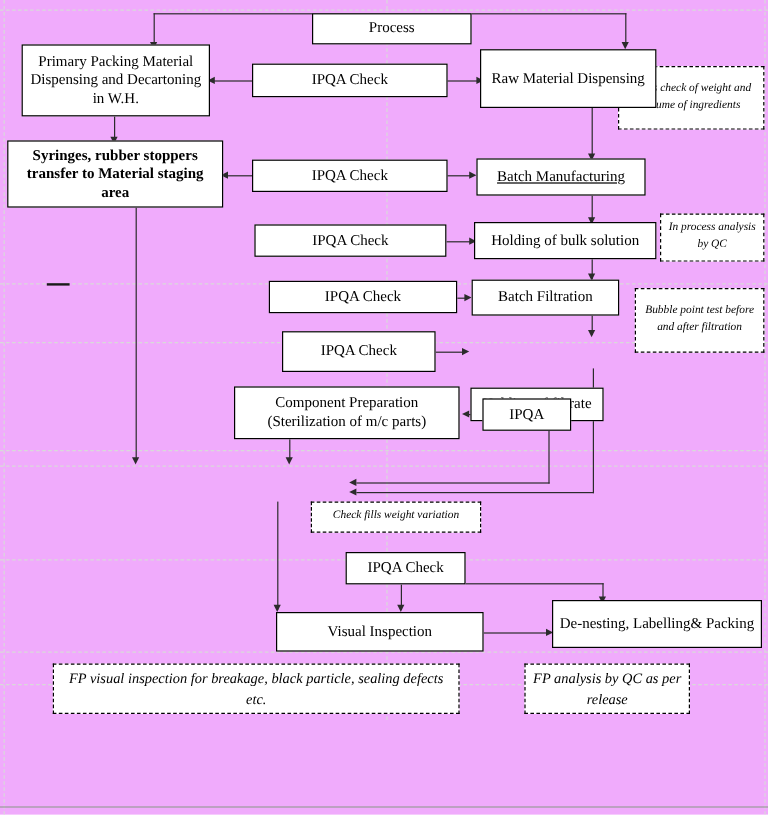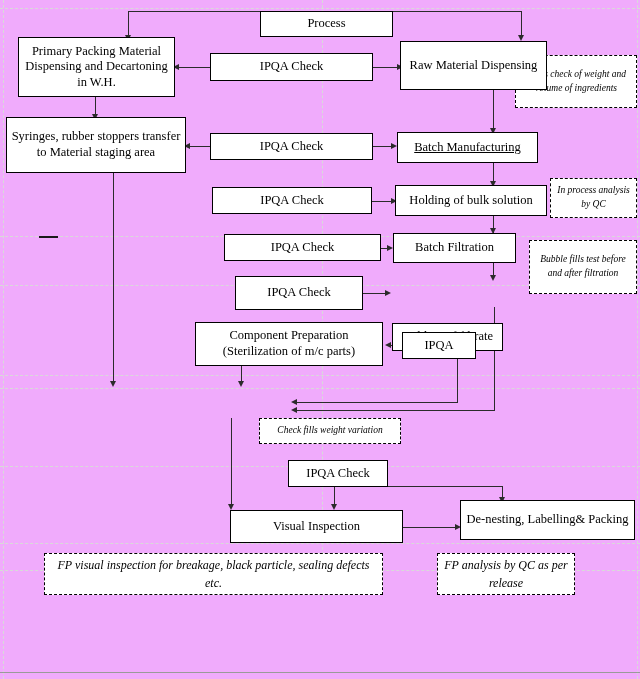--- a/index.html
+++ b/index.html
@@ -167,21 +167,21 @@
   </div>
 
   <div class="node" style="left:400px;top:41px;width:147px;height:49px;">
     <span>Raw Material Dispensing</span>
   </div>
 
   <div class="note" style="left:515px;top:55px;width:122px;height:53px;">
     <span>Cross check of weight and volume of ingredients</span>
   </div>
 
-  <div class="node" style="left:6px;top:117px;width:180px;height:56px;">
+  <div class="node" style="left:6px;top:117px;width:180px;height:56px;font-weight:bold;">
     <span>Syringes, rubber stoppers transfer to Material staging area</span>
   </div>
 
   <div class="node" style="left:210px;top:133px;width:163px;height:27px;">
     <span>IPQA Check</span>
   </div>
 
   <div class="node" style="left:397px;top:132px;width:141px;height:31px;text-decoration:underline;">
     <span>Batch Manufacturing</span>
   </div>
@@ -200,21 +200,21 @@
 
   <div class="node" style="left:224px;top:234px;width:157px;height:27px;">
     <span>IPQA Check</span>
   </div>
 
   <div class="node" style="left:393px;top:233px;width:123px;height:30px;">
     <span>Batch Filtration</span>
   </div>
 
   <div class="note" style="left:529px;top:240px;width:108px;height:54px;">
-    <span>Bubble fills test before and after filtration</span>
+    <span>Bubble point test before and after filtration</span>
   </div>
 
   <div class="node" style="left:235px;top:276px;width:128px;height:34px;">
     <span>IPQA Check</span>
   </div>
 
   <div class="node" style="left:392px;top:279px;width:111px;height:28px;margin-top:44px;">
     <span>Holding of filtrate</span>
   </div>
 

